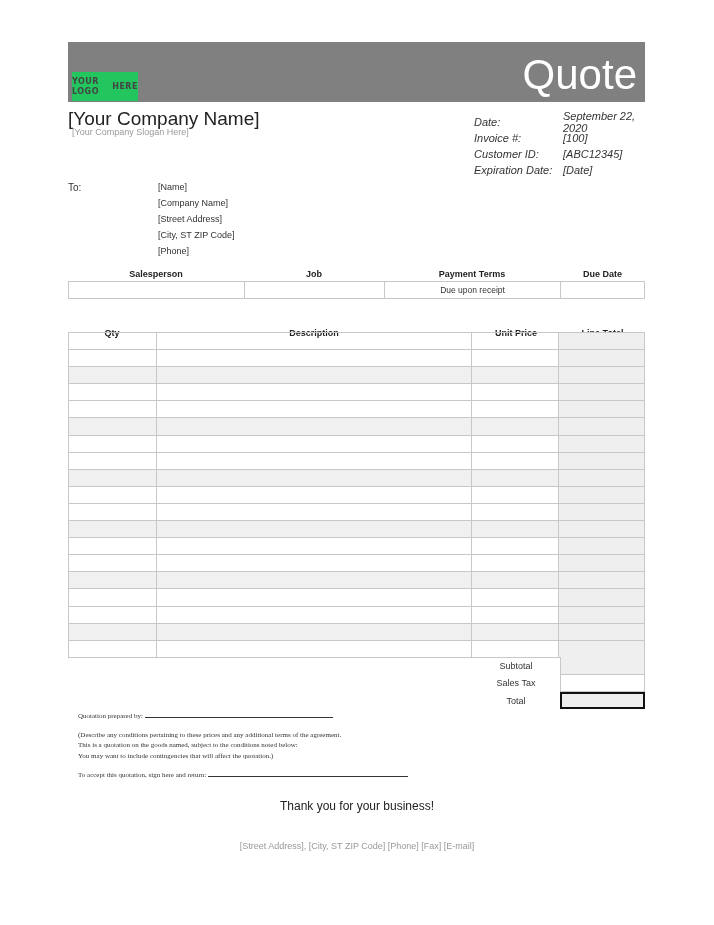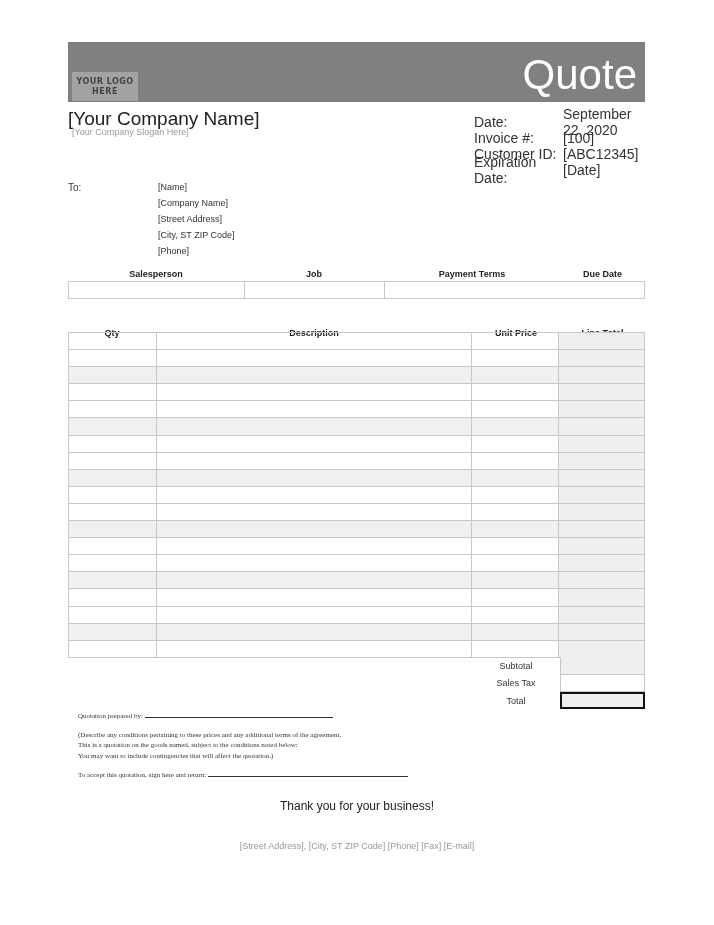--- a/index.html
+++ b/index.html
@@ -1,28 +1,28 @@
 <!DOCTYPE html>
 <html><head>
 <meta charset="utf-8">
 <style>
   * { box-sizing: border-box; margin: 0; padding: 0; }
   html, body { width: 714px; height: 925px; background: #ffffff; overflow: hidden; }
   body { position: relative; font-family: "Liberation Sans", sans-serif; color: #222; }
 
   .banner { position: absolute; left: 68px; top: 42px; width: 577px; height: 60px; background: #808080; }
-  .logo-box { position: absolute; left: 4px; top: 30px; width: 66px; height: 29px; background: #a3a3a3;
-    display: flex; flex-direction: column; align-items: center; justify-content: center;
+  .logo-box { position: absolute; left: 4px; top: 30px; width: 66px; height: 29px; background: #22c55e;
+    display: flex; flex-direction: row; align-items: center; justify-content: center;
     font-family: "DejaVu Sans", sans-serif; font-weight: bold; font-size: 8px; line-height: 10px; color: #444; letter-spacing: 0.5px; }
   .quote-title { position: absolute; right: 8px; top: 10px; font-size: 42px; color: #ffffff; line-height: 46px; }
 
   .company-name { position: absolute; left: 68px; top: 108px; font-size: 19px; color: #222; }
   .company-slogan { position: absolute; left: 72px; top: 127px; font-size: 9px; color: #999; }
 
-  .info { position: absolute; left: 474px; top: 114px; font-size: 14px; color: #333; }
+  .info { position: absolute; left: 474px; top: 114px; font-size: 11px; color: #333; font-style: italic; }
   .info-row { display: flex; height: 16px; align-items: center; }
   .info-label { width: 89px; }
   .info-value { width: 90px; }
 
   .to-label { position: absolute; left: 68px; top: 182px; font-size: 10px; color: #333; }
   .to-block { position: absolute; left: 158px; top: 182px; font-size: 9px; color: #333; }
   .to-block div { height: 16px; line-height: 11px; }
 
   .terms-header { position: absolute; left: 68px; top: 269px; width: 577px; display: flex; font-size: 9px; font-weight: bold; color: #222; }
   .terms-header div { text-align: center; }
@@ -102,20 +102,21 @@
 
 <div class="terms-header">
   <div style="width:176px">Salesperson</div>
   <div style="width:140px">Job</div>
   <div style="width:176px">Payment Terms</div>
   <div style="width:85px">Due Date</div>
 </div>
 <div class="terms-table">
   <div style="width:176px"></div>
   <div style="width:140px"></div>
+  <div style="width:176px">Due upon receipt</div>
   <div style="width:83px"></div>
 </div>
 
 <div class="items-header">
   <div class="c-qty">Qty</div>
   <div class="c-desc">Description</div>
   <div class="c-price">Unit Price</div>
   <div class="c-total">Line Total</div>
 </div>
 <div class="items-table" id="items-table">

